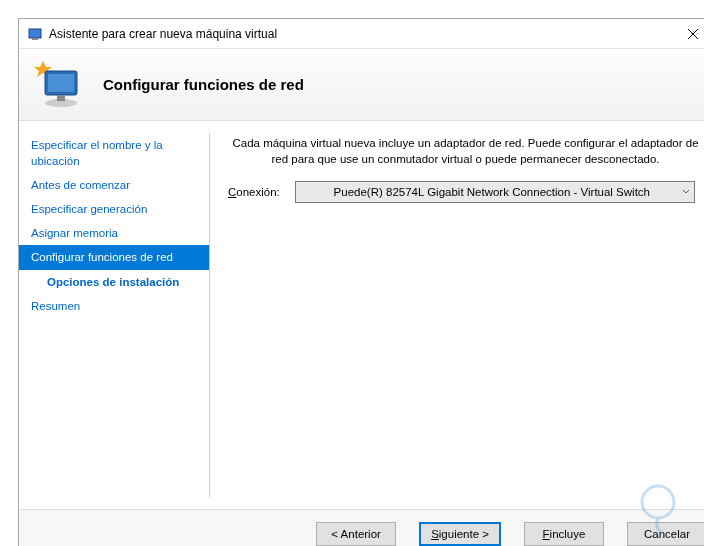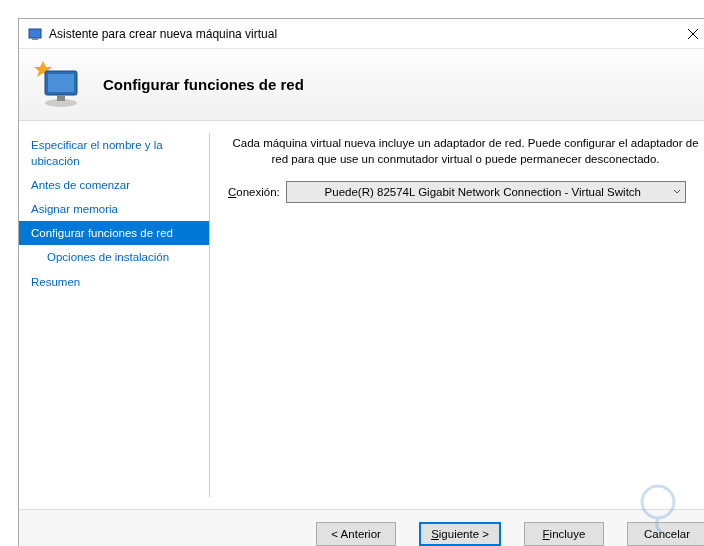--- a/index.html
+++ b/index.html
@@ -9,25 +9,25 @@
 .titlebar-icon { width: 16px; height: 16px; margin-right: 6px; }
 .titlebar-text { flex: 1; font-size: 12px; color: #000; }
 .close-btn { width: 40px; height: 28px; display: flex; align-items: center; justify-content: center; cursor: pointer; font-size: 14px; }
 .header { height: 72px; display: flex; align-items: center; padding: 0 14px; background: linear-gradient(#fdfdfd, #f1f1f1); border-bottom: 1px solid #ddd; }
 .header-icon { width: 52px; height: 52px; margin-right: 18px; position: relative; }
 .header-title { font-size: 15px; font-weight: bold; color: #000; }
 .body { flex: 1; display: flex; background: #fff; }
 .sidebar { width: 190px; padding: 12px 0 12px 0; }
 .sidebar-item { font-size: 11.5px; color: #0066cc; padding: 4px 10px 4px 12px; cursor: pointer; line-height: 1.4; }
 .sidebar-item.selected { background: #0078d7; color: #fff; }
-.sidebar-item.indent { padding-left: 28px; }
+.sidebar-item.indent { padding-left: 28px; font-weight: bold; }
 .divider { width: 1px; background: #ccc; margin: 12px 0; }
 .content { flex: 1; padding: 14px 18px; text-align: center; }
 .desc { font-size: 11.5px; color: #000; line-height: 1.4; margin-bottom: 14px; }
-.field-row { display: flex; align-items: center; gap: 6px; }
+.field-row { display: flex; align-items: center; gap: 15px; }
 .field-label { font-size: 11.5px; color: #000; }
 .field-label span.ul { text-decoration: underline; }
 .dropdown { flex: 1; max-width: 400px; height: 22px; border: 1px solid #7a7a7a; background: #e9e9e9; display: flex; align-items: center; padding: 0 4px 0 6px; font-size: 11.5px; cursor: pointer; }
 .dropdown-text { flex: 1; white-space: nowrap; overflow: hidden; }
 .dropdown-arrow { font-size: 9px; color: #555; }
 .footer { height: 48px; border-top: 1px solid #ddd; display: flex; align-items: center; justify-content: flex-end; padding: 0 14px; gap: 23px; background: #f7f7f7; }
 .btn { min-width: 80px; height: 24px; border: 1px solid #adadad; background: #e1e1e1; font-size: 11.5px; padding: 0 10px; cursor: pointer; display: flex; align-items: center; justify-content: center; }
 .btn.default { border: 2px solid #0078d7; }
 .btn .ul { text-decoration: underline; }
 .watermark { position: absolute; right: 18px; bottom: 10px; width: 56px; height: 56px; opacity: 0.35; pointer-events: none; }
@@ -62,20 +62,21 @@
         <rect x="24" y="36" width="8" height="6" fill="#888"></rect>
       </svg>
     </div>
     <div class="header-title">Configurar funciones de red</div>
   </div>
 
   <div class="body">
     <div class="sidebar">
       <div class="sidebar-item">Especificar el nombre y la ubicación</div>
       <div class="sidebar-item">Antes de comenzar</div>
+      <div class="sidebar-item">Especificar generación</div>
       <div class="sidebar-item">Asignar memoria</div>
       <div class="sidebar-item selected">Configurar funciones de red</div>
       <div class="sidebar-item indent">Opciones de instalación</div>
       <div class="sidebar-item">Resumen</div>
     </div>
     <div class="divider"></div>
     <div class="content">
       <p class="desc">Cada máquina virtual nueva incluye un adaptador de red. Puede configurar el adaptador de red para que use un conmutador virtual o puede permanecer desconectado.</p>
       <div class="field-row">
         <label class="field-label"><span class="ul">C</span><span>onexión:</span></label>

